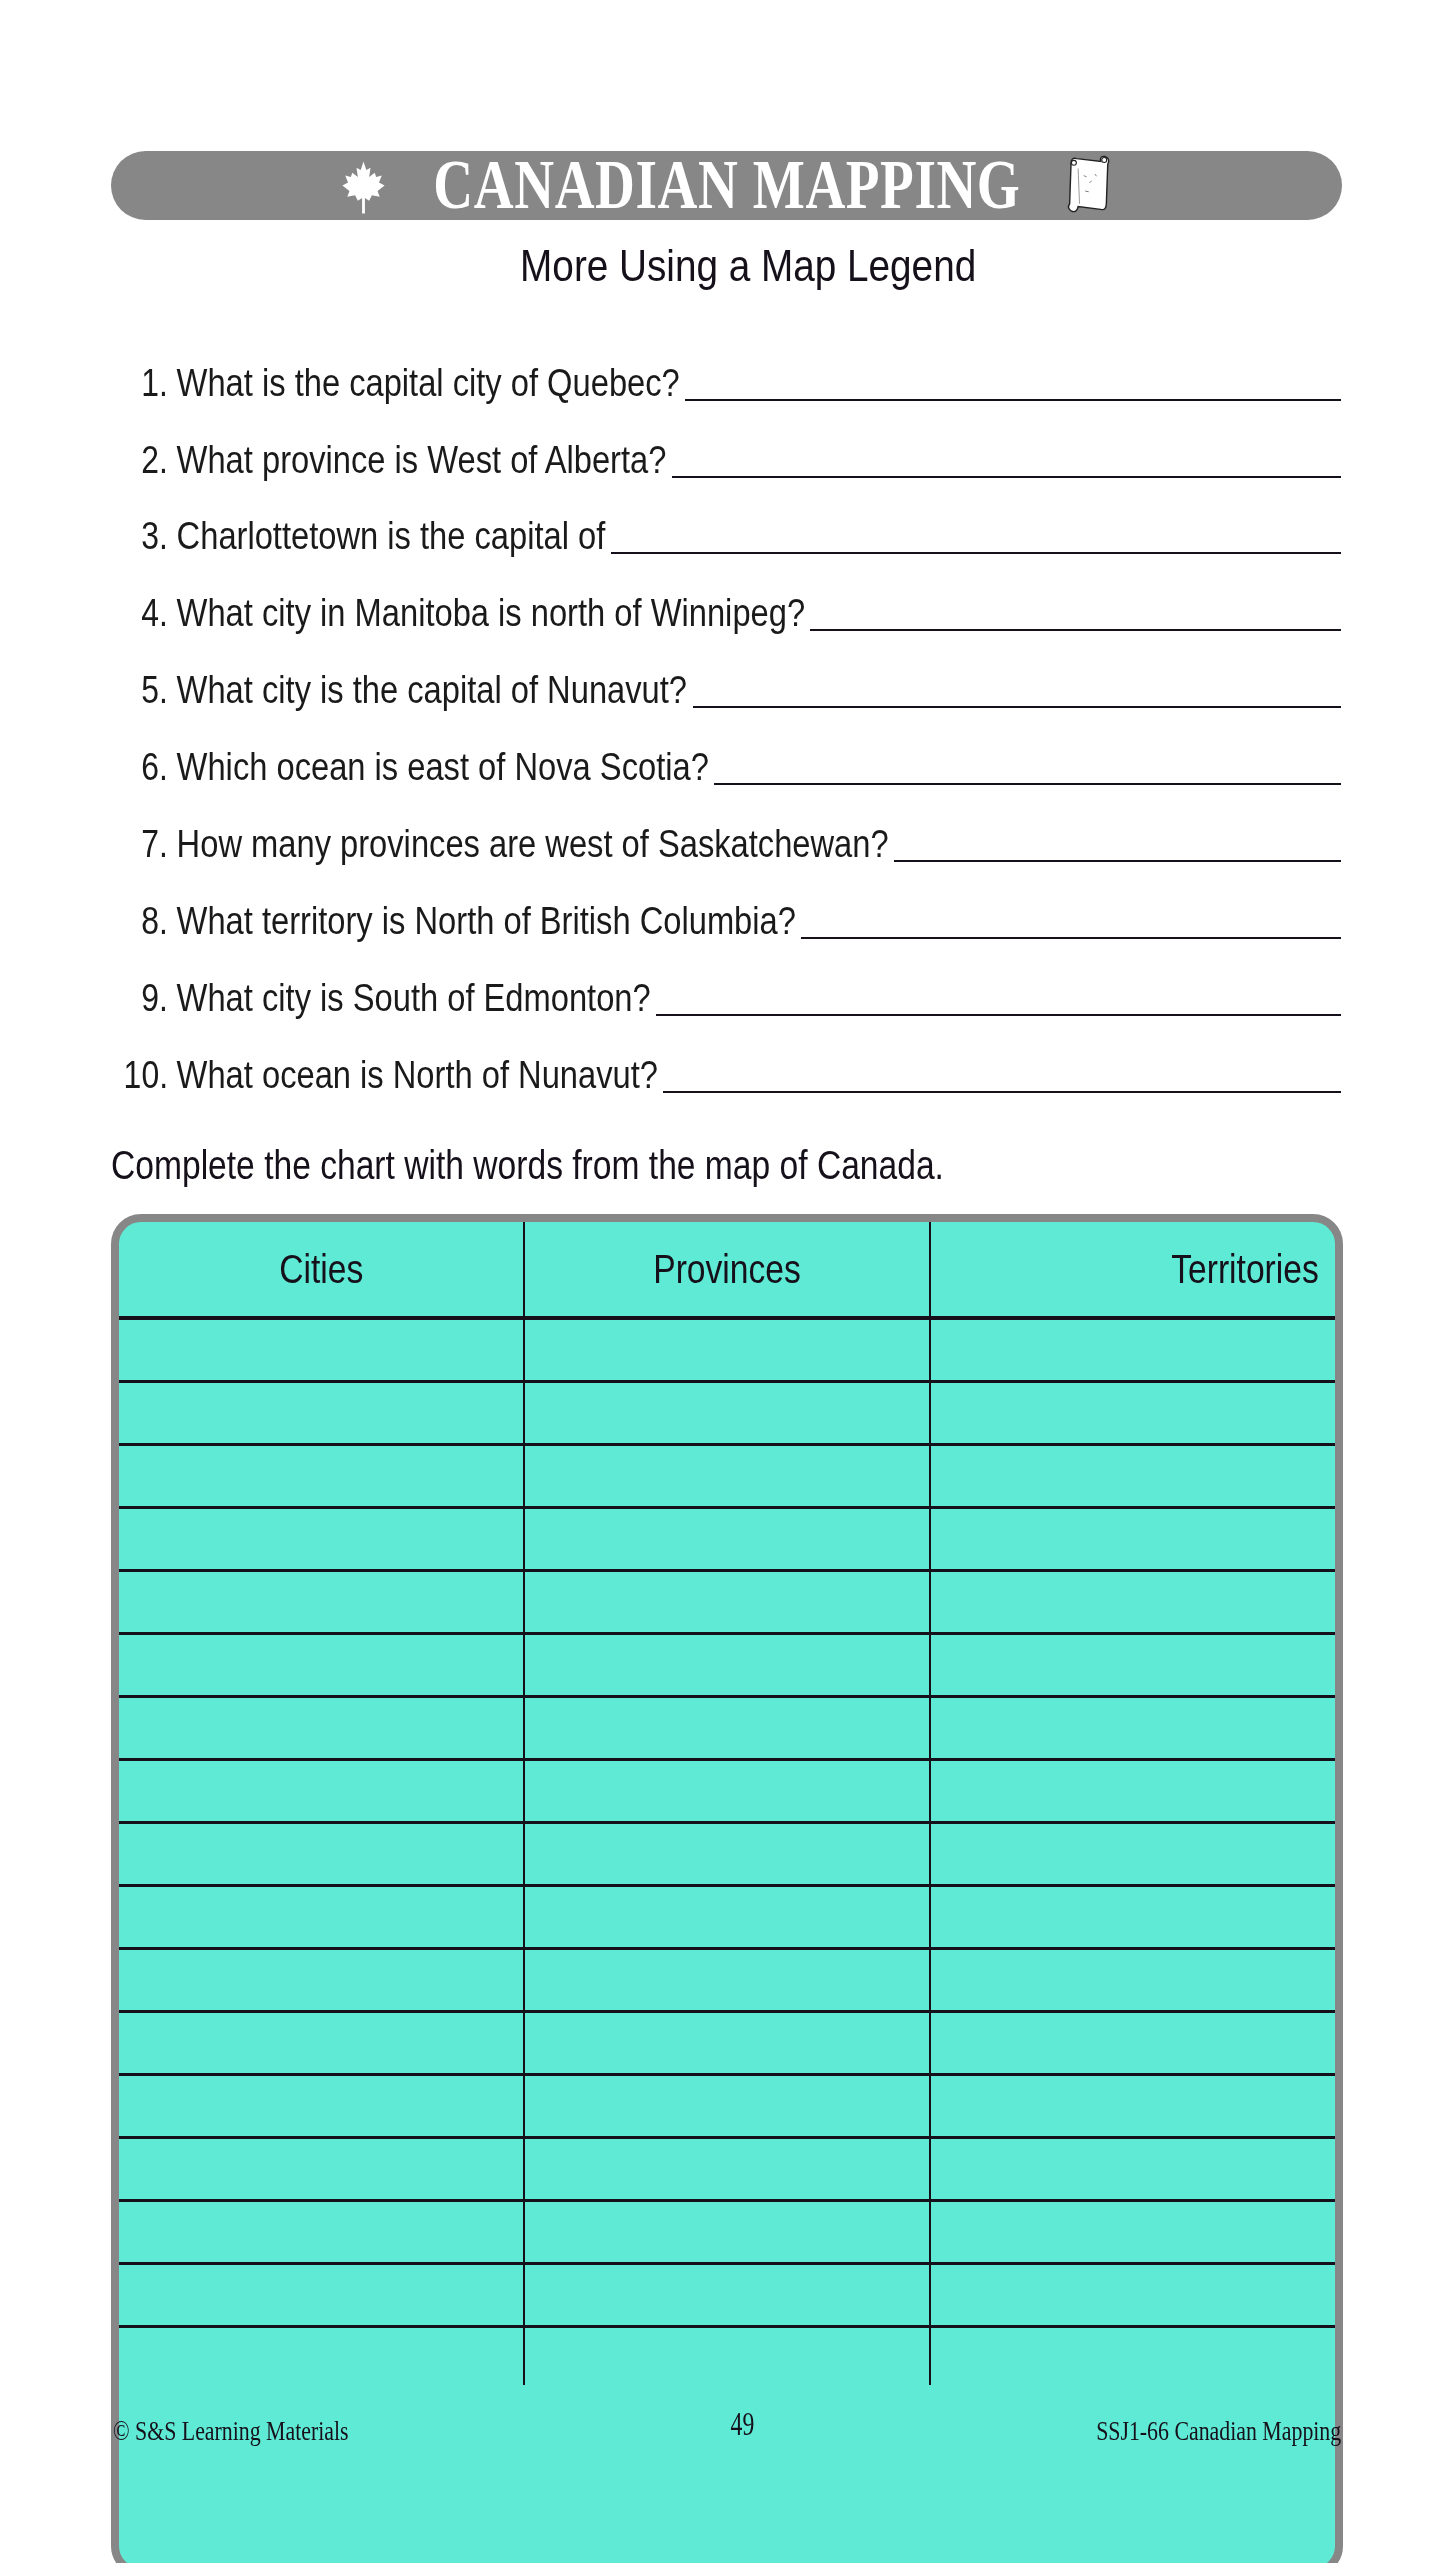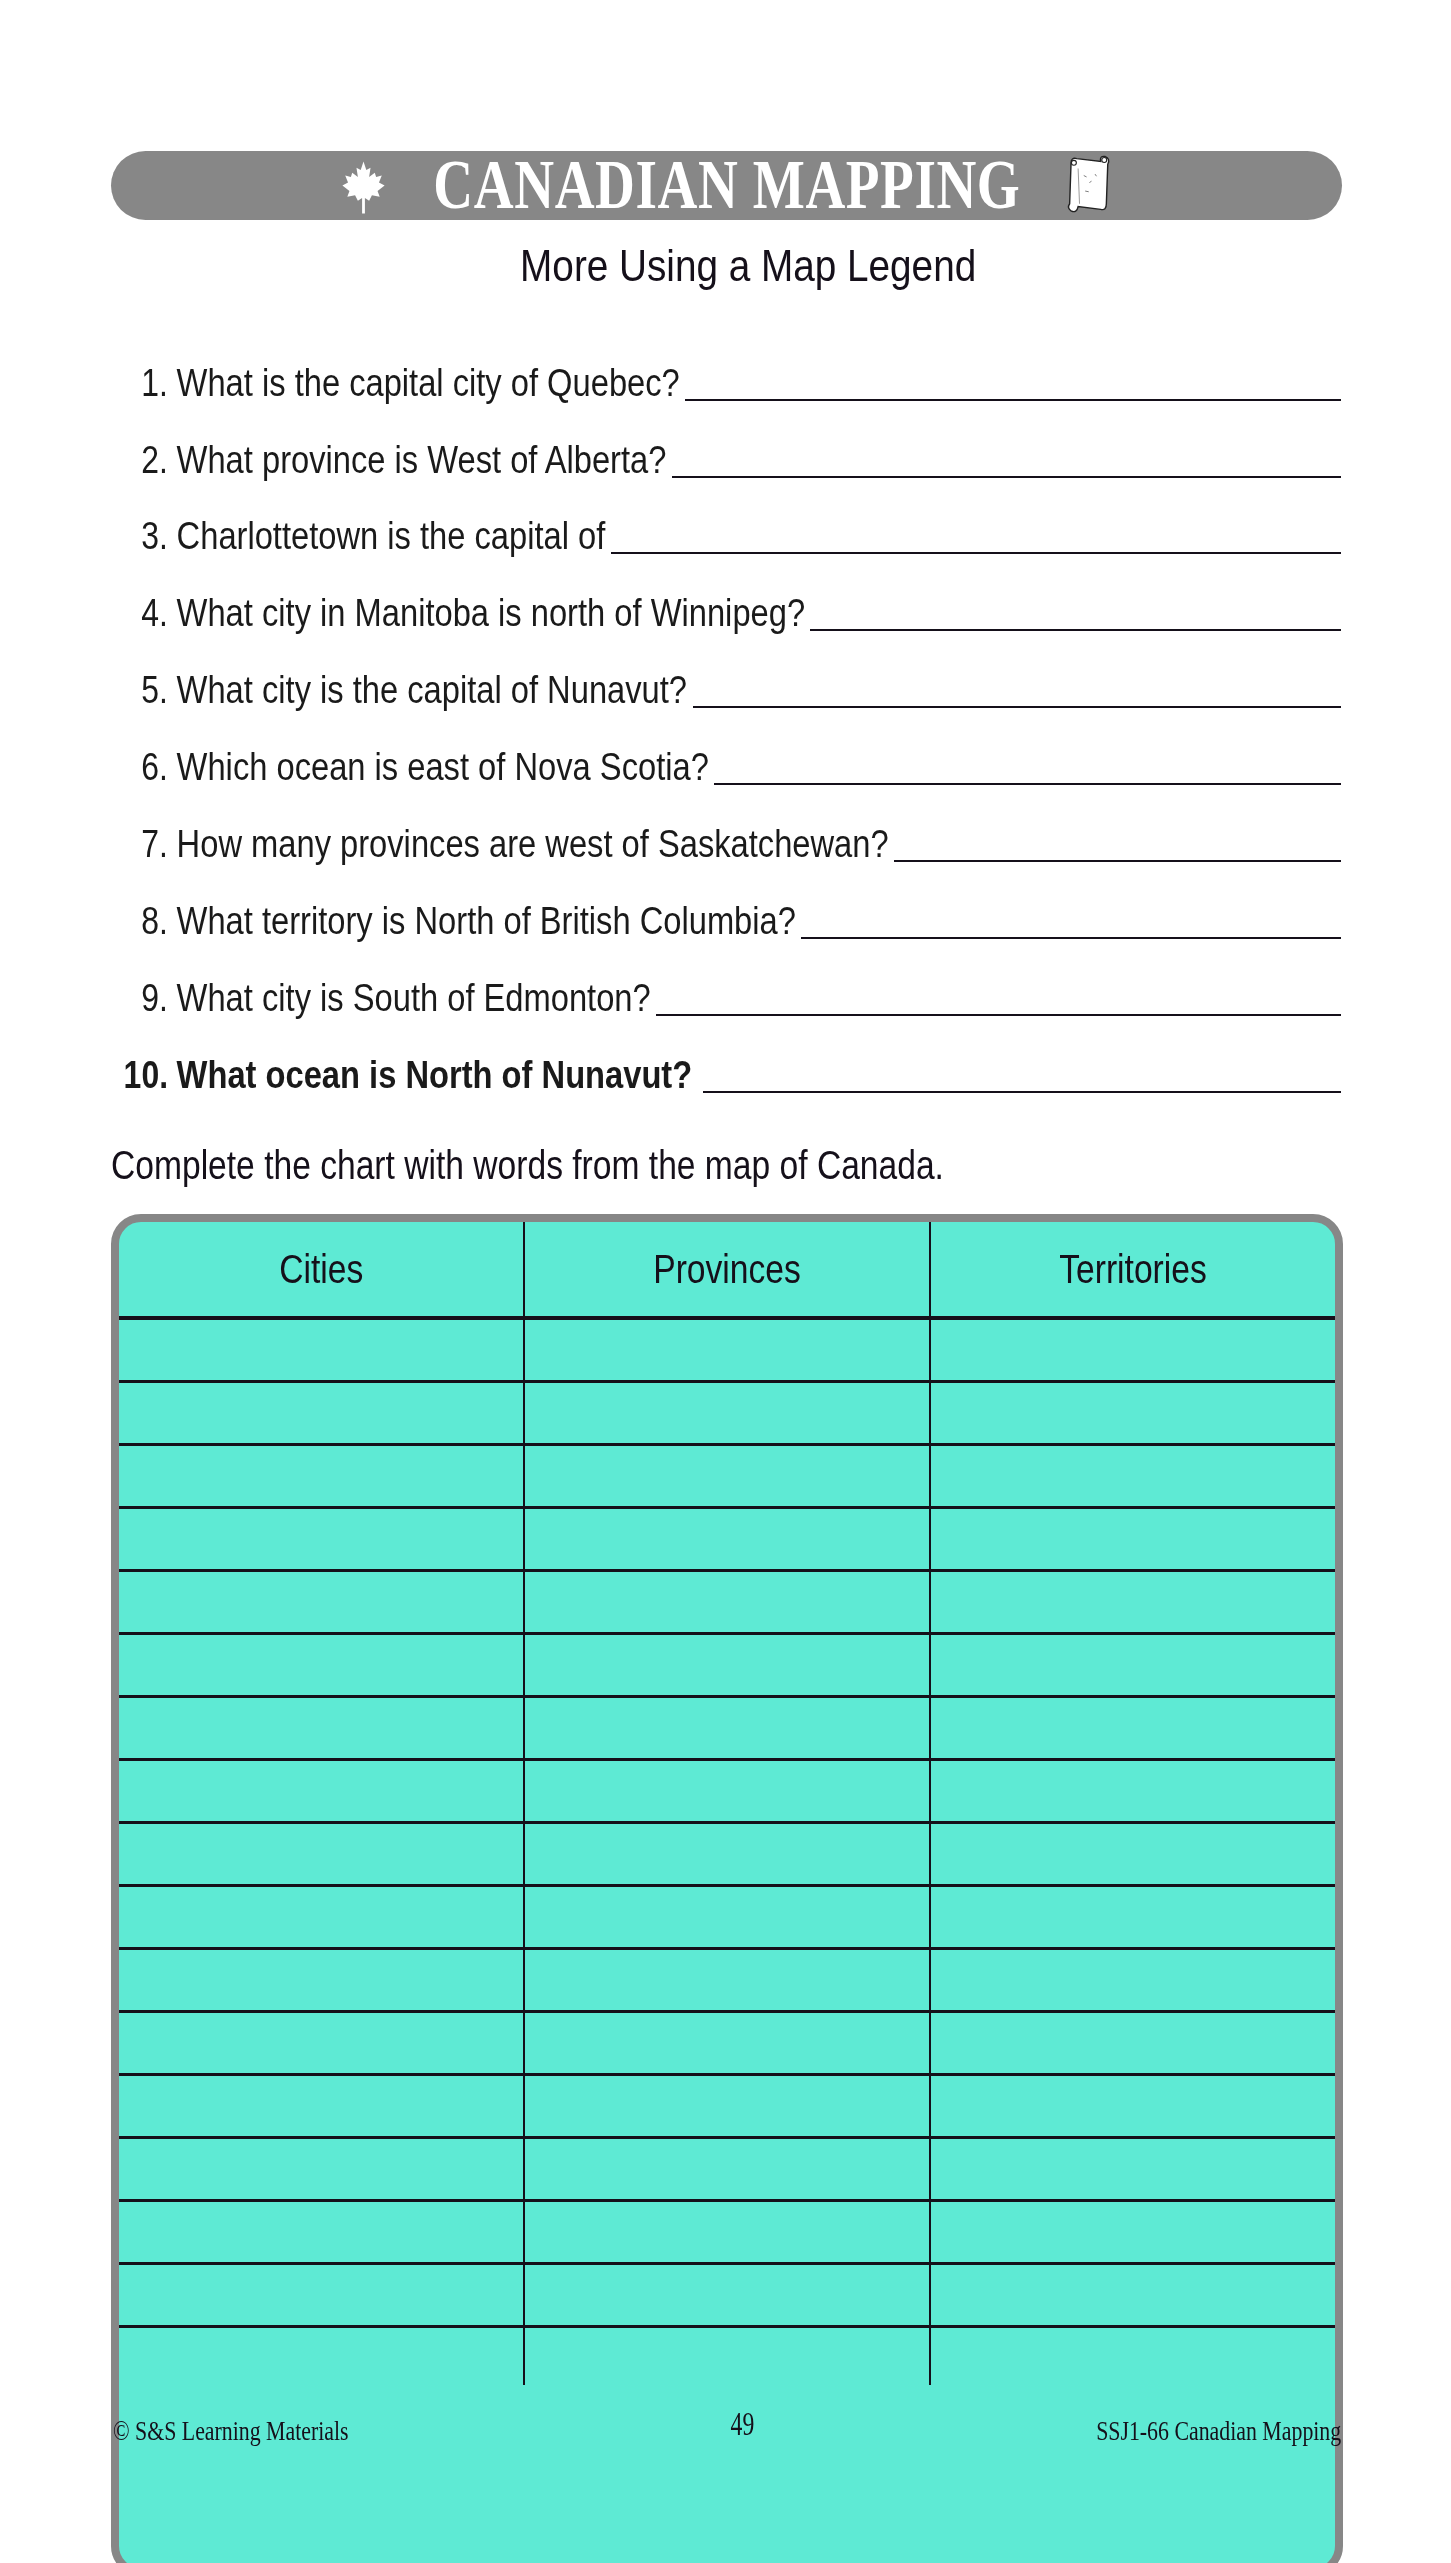--- a/index.html
+++ b/index.html
@@ -59,21 +59,21 @@
   }
   table.chart th {
     height: 94px; border-right: 2.8px solid #15101a; border-bottom: 4.3px solid #15101a;
     font-family: "Liberation Sans", sans-serif; font-weight: normal; font-size: 41px;
     color: #15101a; padding: 0;
   }
   table.chart th span { display: inline-block; transform: scaleX(0.82); }
   table.chart td {
     height: 60px; border-right: 2.8px solid #15101a; border-bottom: 3.5px solid #15101a; padding: 0;
   }
-  table.chart th:last-child, table.chart td:last-child { border-right: none; }
+  table.chart th:last-child, table.chart td:last-child { border-right: none; text-align: right; }
   table.chart tr:last-child td { border-bottom: none; height: 57px; }
 
   .footer {
     position: absolute; top: 2409px; font-family: "Liberation Serif", serif;
     font-size: 28px; line-height: 43px; white-space: nowrap; color: #15101a;
   }
   .footer-left { left: 113px; transform: scaleX(0.78); transform-origin: left center; }
   .footer-center { left: 0; width: 1452px; text-align: center; font-size: 33px; top: 2403px; padding-left: 16px; }
   .footer-center span { display: inline-block; transform: scaleX(0.72); }
   .footer-right { right: 111px; transform: scaleX(0.78); transform-origin: right center; }
@@ -140,21 +140,21 @@
     <div class="q-row" style="top: 886px;">
       <span class="q-num">8.</span>
       <span class="q-text" style="transform: scaleX(0.86); margin-right: -97px;">What territory is North of British Columbia?</span>
       <span class="q-line"></span>
     </div>
     <div class="q-row" style="top: 963px;">
       <span class="q-num">9.</span>
       <span class="q-text" style="transform: scaleX(0.86); margin-right: -73px;">What city is South of Edmonton?</span>
       <span class="q-line"></span>
     </div>
-    <div class="q-row" style="top: 1040px; font-weight: bold;">
+    <div class="q-row" style="top: 1040px;">
       <span class="q-num">10.</span>
       <span class="q-text" style="transform: scaleX(0.86); margin-right: -75px;">What ocean is North of Nunavut?</span>
       <span class="q-line"></span>
     </div>
   </div>
 
 <div class="chart-instr">Complete the chart with words from the map of Canada.</div>
 
 <div class="table-frame">
   <table class="chart">

